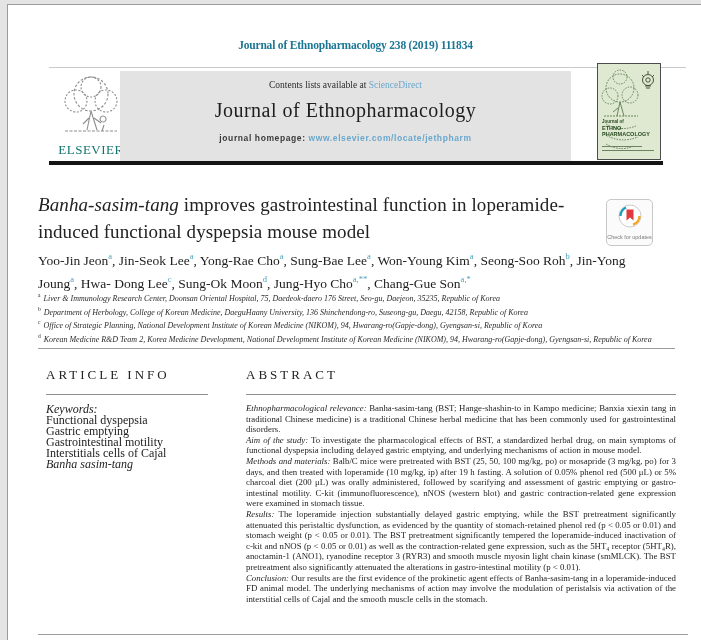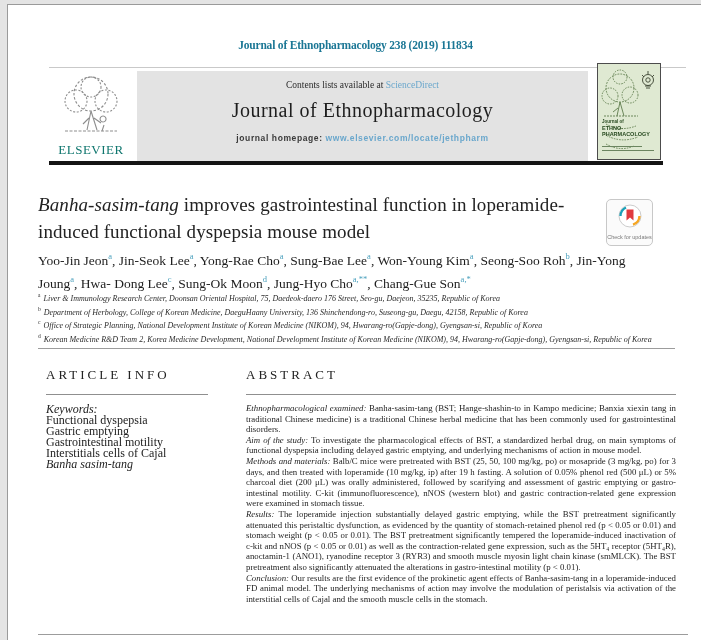--- a/index.html
+++ b/index.html
@@ -23,21 +23,21 @@
     position: absolute; left: 30px; top: 34px; width: 635px;
     text-align: center;
     font-size: 11.5px; font-weight: 600; letter-spacing: -0.2px;
     color: #1b7795;
   }
   
   .header-rule { position:absolute; left:41px; top:62px; width:637px; height:1px; background:#c9c9c9; }
   .elsevier-block { position:absolute; left:41px; top:67px; width:84px; height:88px; text-align:center; }
   .elsevier-name { font-size:13px; color:#0f766e; letter-spacing:0.5px; margin-top:-2px; font-family:"Liberation Serif",serif; }
   .masthead-box {
-    position:absolute; left:129px; top:66px; width:451px; height:90px;
+    position:absolute; left:112px; top:66px; width:451px; height:90px;
     background:#e3e3e3; text-align:center;
   }
   .contents-line { margin-top:9px; font-size:9.5px; color:#2b2b2b; }
   .link-blue { color:#6aa7cc; text-decoration:none; }
   .masthead-title { margin-top:9px; font-size:20px; color:#1e1e1e; letter-spacing:0.5px; }
   .homepage-line { margin-top:11px; font-size:8.5px; font-family:"Liberation Sans",sans-serif; font-weight:bold; color:#3a3a3a; letter-spacing:0.6px; }
   .cover-thumb {
     position:absolute; left:589px; top:58px; width:64px; height:97px;
     background:#dfe9d2; border:1px solid #4c4c4c; overflow:hidden;
   }
@@ -194,21 +194,21 @@
             <div>Interstitials cells of Cajal</div>
             <div class="kw-italic">Banha sasim-tang</div>
           </div>
       </div>
     </div>
 
     <div class="abs-col">
       <div class="col-heading">ABSTRACT</div>
       <div class="heading-rule"></div>
       <div class="abs-body" id="abstract-body">
-          <div class="para"><span class="lead">Ethnopharmacological examined:</span> Banha-sasim-tang (BST; Hange-shashin-to in Kampo medicine; Banxia xiexin tang in traditional Chinese medicine) is a traditional Chinese herbal medicine that has been commonly used for gastrointestinal disorders.</div>
+          <div class="para"><span class="lead">Ethnopharmacological relevance:</span> Banha-sasim-tang (BST; Hange-shashin-to in Kampo medicine; Banxia xiexin tang in traditional Chinese medicine) is a traditional Chinese herbal medicine that has been commonly used for gastrointestinal disorders.</div>
           <div class="para"><span class="lead">Aim of the study:</span> To investigate the pharmacological effects of BST, a standardized herbal drug, on main symptoms of functional dyspepsia including delayed gastric emptying, and underlying mechanisms of action in mouse model.</div>
           <div class="para"><span class="lead">Methods and materials:</span> Balb/C mice were pretreated with BST (25, 50, 100 mg/kg, po) or mosapride (3 mg/kg, po) for 3 days, and then treated with loperamide (10 mg/kg, ip) after 19 h fasting. A solution of 0.05% phenol red (500 μL) or 5% charcoal diet (200 μL) was orally administered, followed by scarifying and assessment of gastric emptying or gastro-intestinal motility. C-kit (immunofluorescence), nNOS (western blot) and gastric contraction-related gene expression were examined in stomach tissue.</div>
           <div class="para"><span class="lead">Results:</span> The loperamide injection substantially delayed gastric emptying, while the BST pretreatment significantly attenuated this peristaltic dysfunction, as evidenced by the quantity of stomach-retained phenol red (p &lt; 0.05 or 0.01) and stomach weight (p &lt; 0.05 or 0.01). The BST pretreatment significantly tempered the loperamide-induced inactivation of c-kit and nNOS (p &lt; 0.05 or 0.01) as well as the contraction-related gene expression, such as the 5HT₄ receptor (5HT₄R), anoctamin-1 (ANO1), ryanodine receptor 3 (RYR3) and smooth muscle myosin light chain kinase (smMLCK). The BST pretreatment also significantly attenuated the alterations in gastro-intestinal motility (p &lt; 0.01).</div>
           <div class="para"><span class="lead">Conclusion:</span> Our results are the first evidence of the prokinetic agent effects of Banha-sasim-tang in a loperamide-induced FD animal model. The underlying mechanisms of action may involve the modulation of peristalsis via activation of the interstitial cells of Cajal and the smooth muscle cells in the stomach.</div>
         </div>
     </div>
 
     <div class="bottom-rule"></div>
 
   </div>

